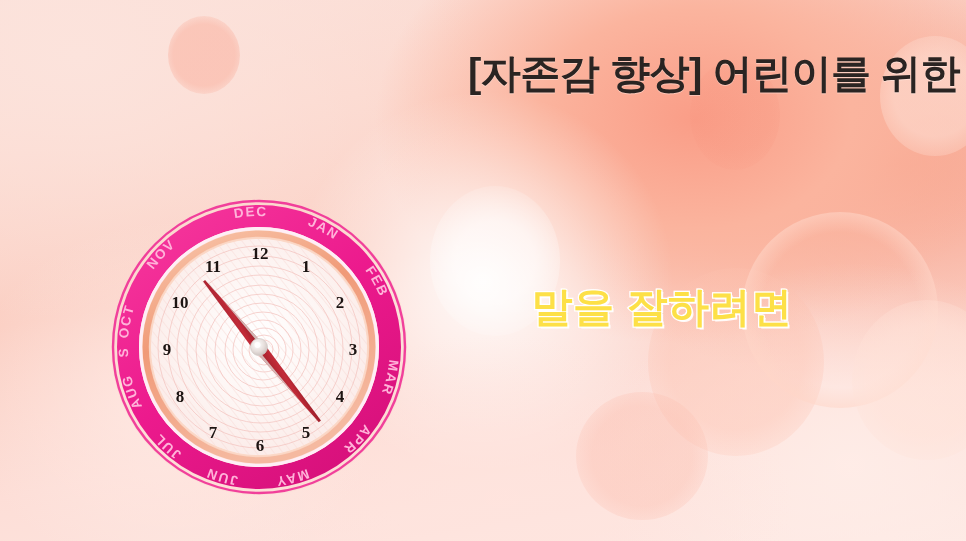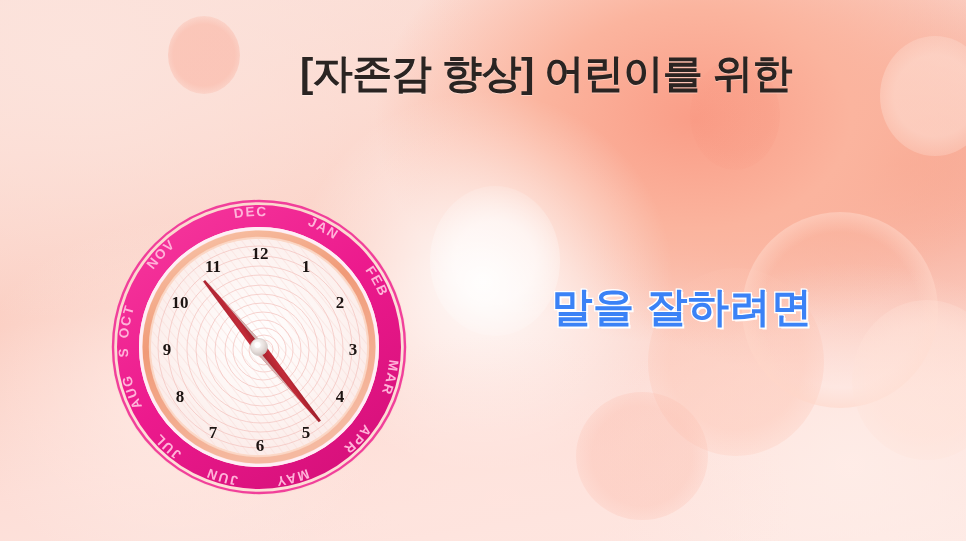--- a/index.html
+++ b/index.html
@@ -47,37 +47,37 @@
   .bk6 { left: 430px; top: 186px; width: 130px; height: 150px; background: radial-gradient(circle, rgba(255,255,255,0.55) 40%, rgba(255,255,255,0.12) 78%, rgba(255,255,255,0) 100%); }
   .bk7 { left: 880px; top: 36px;  width: 110px; height: 120px; background: radial-gradient(circle, rgba(255,231,222,0.5) 50%, rgba(255,231,222,0) 100%); }
   .bk8 { left: 690px; top: 60px;  width: 90px;  height: 110px; background: radial-gradient(circle, rgba(248,150,128,0.28) 50%, rgba(248,150,128,0) 100%); }
 
   
   .headline {
     position: absolute;
     left: 300px;
     top: 44px;
     width: 660px;
-    text-align: left;
+    text-align: right;
     color: #2a2422;
     font-size: 40px;
     font-weight: bold;
     line-height: 1.48;
     letter-spacing: -0.5px;
     text-shadow: 0 1px 0 rgba(255,255,255,0.35);
   }
   .headline .ln { display: block; }
 
   .subline {
     position: absolute;
-    left: 472px;
+    left: 452px;
     top: 280px;
     width: 420px;
     text-align: center;
-    color: #3b82f6;
+    color: #fde047;
     font-size: 41px;
     font-weight: bold;
     letter-spacing: 0.5px;
     -webkit-text-stroke: 2.5px #ffffff;
     paint-order: stroke fill;
     text-shadow:
       2px 2px 0 rgba(255,255,255,0.9),
       -1px -1px 0 rgba(255,255,255,0.9);
   }
 

